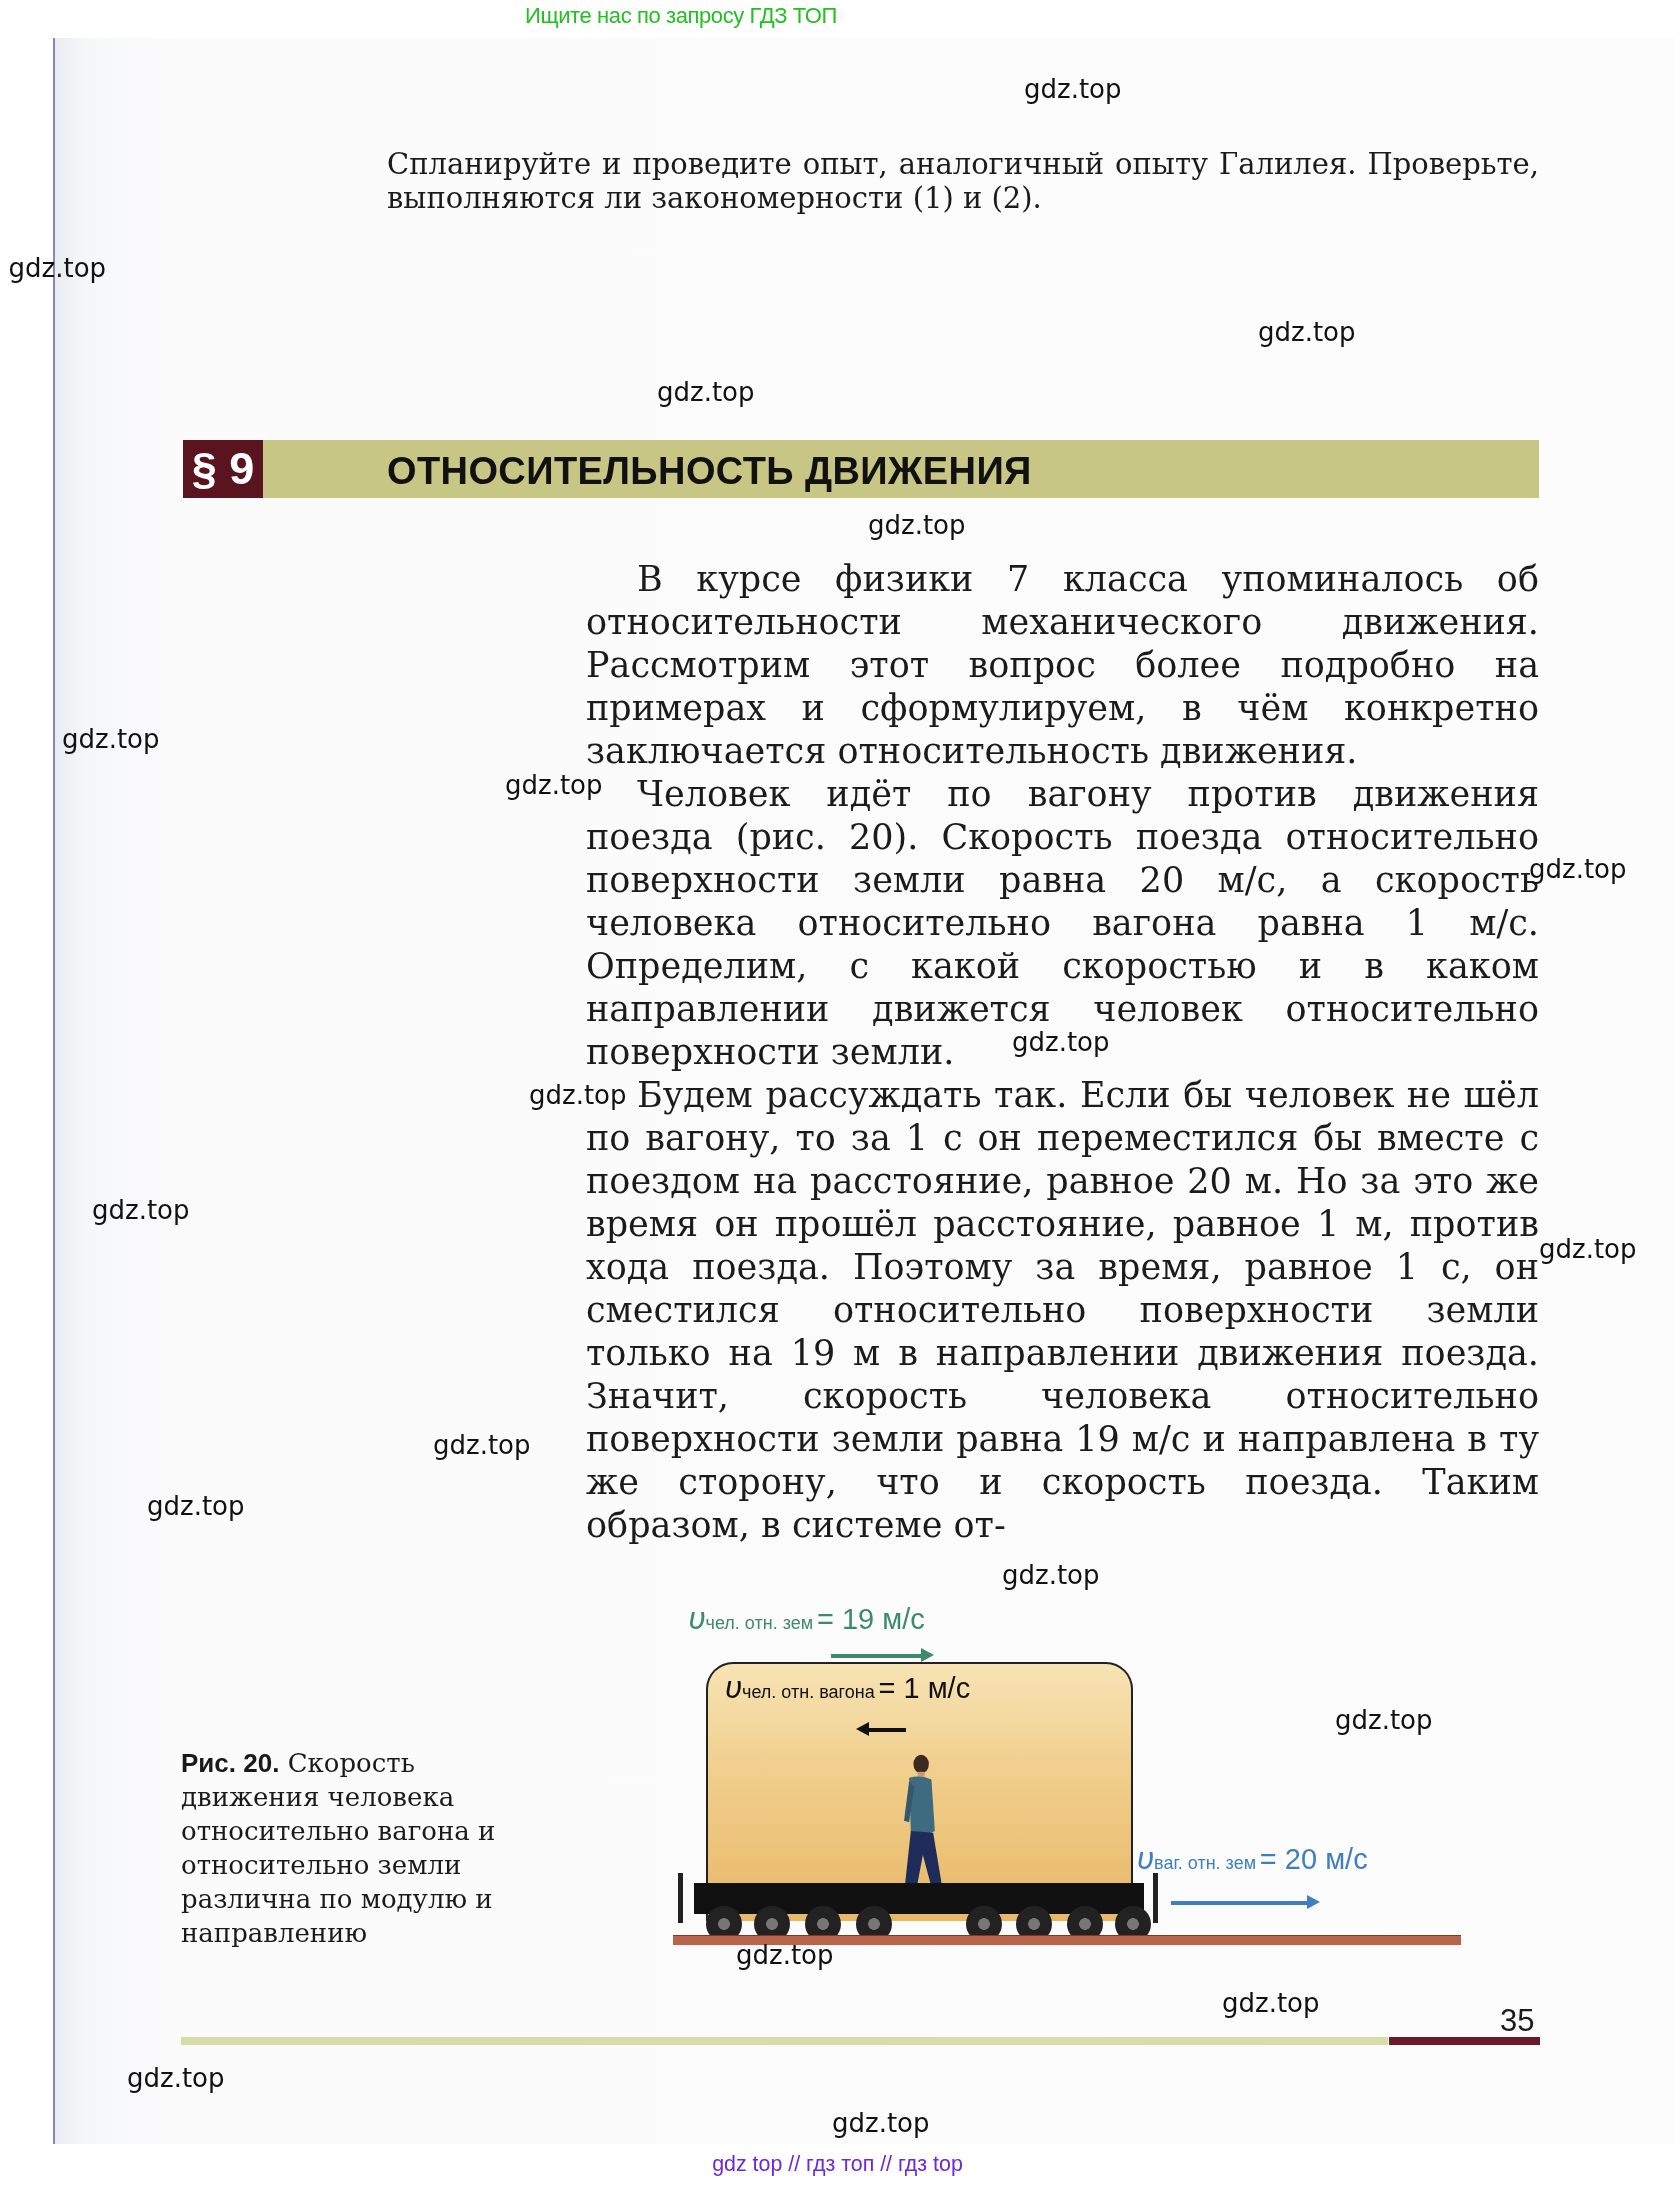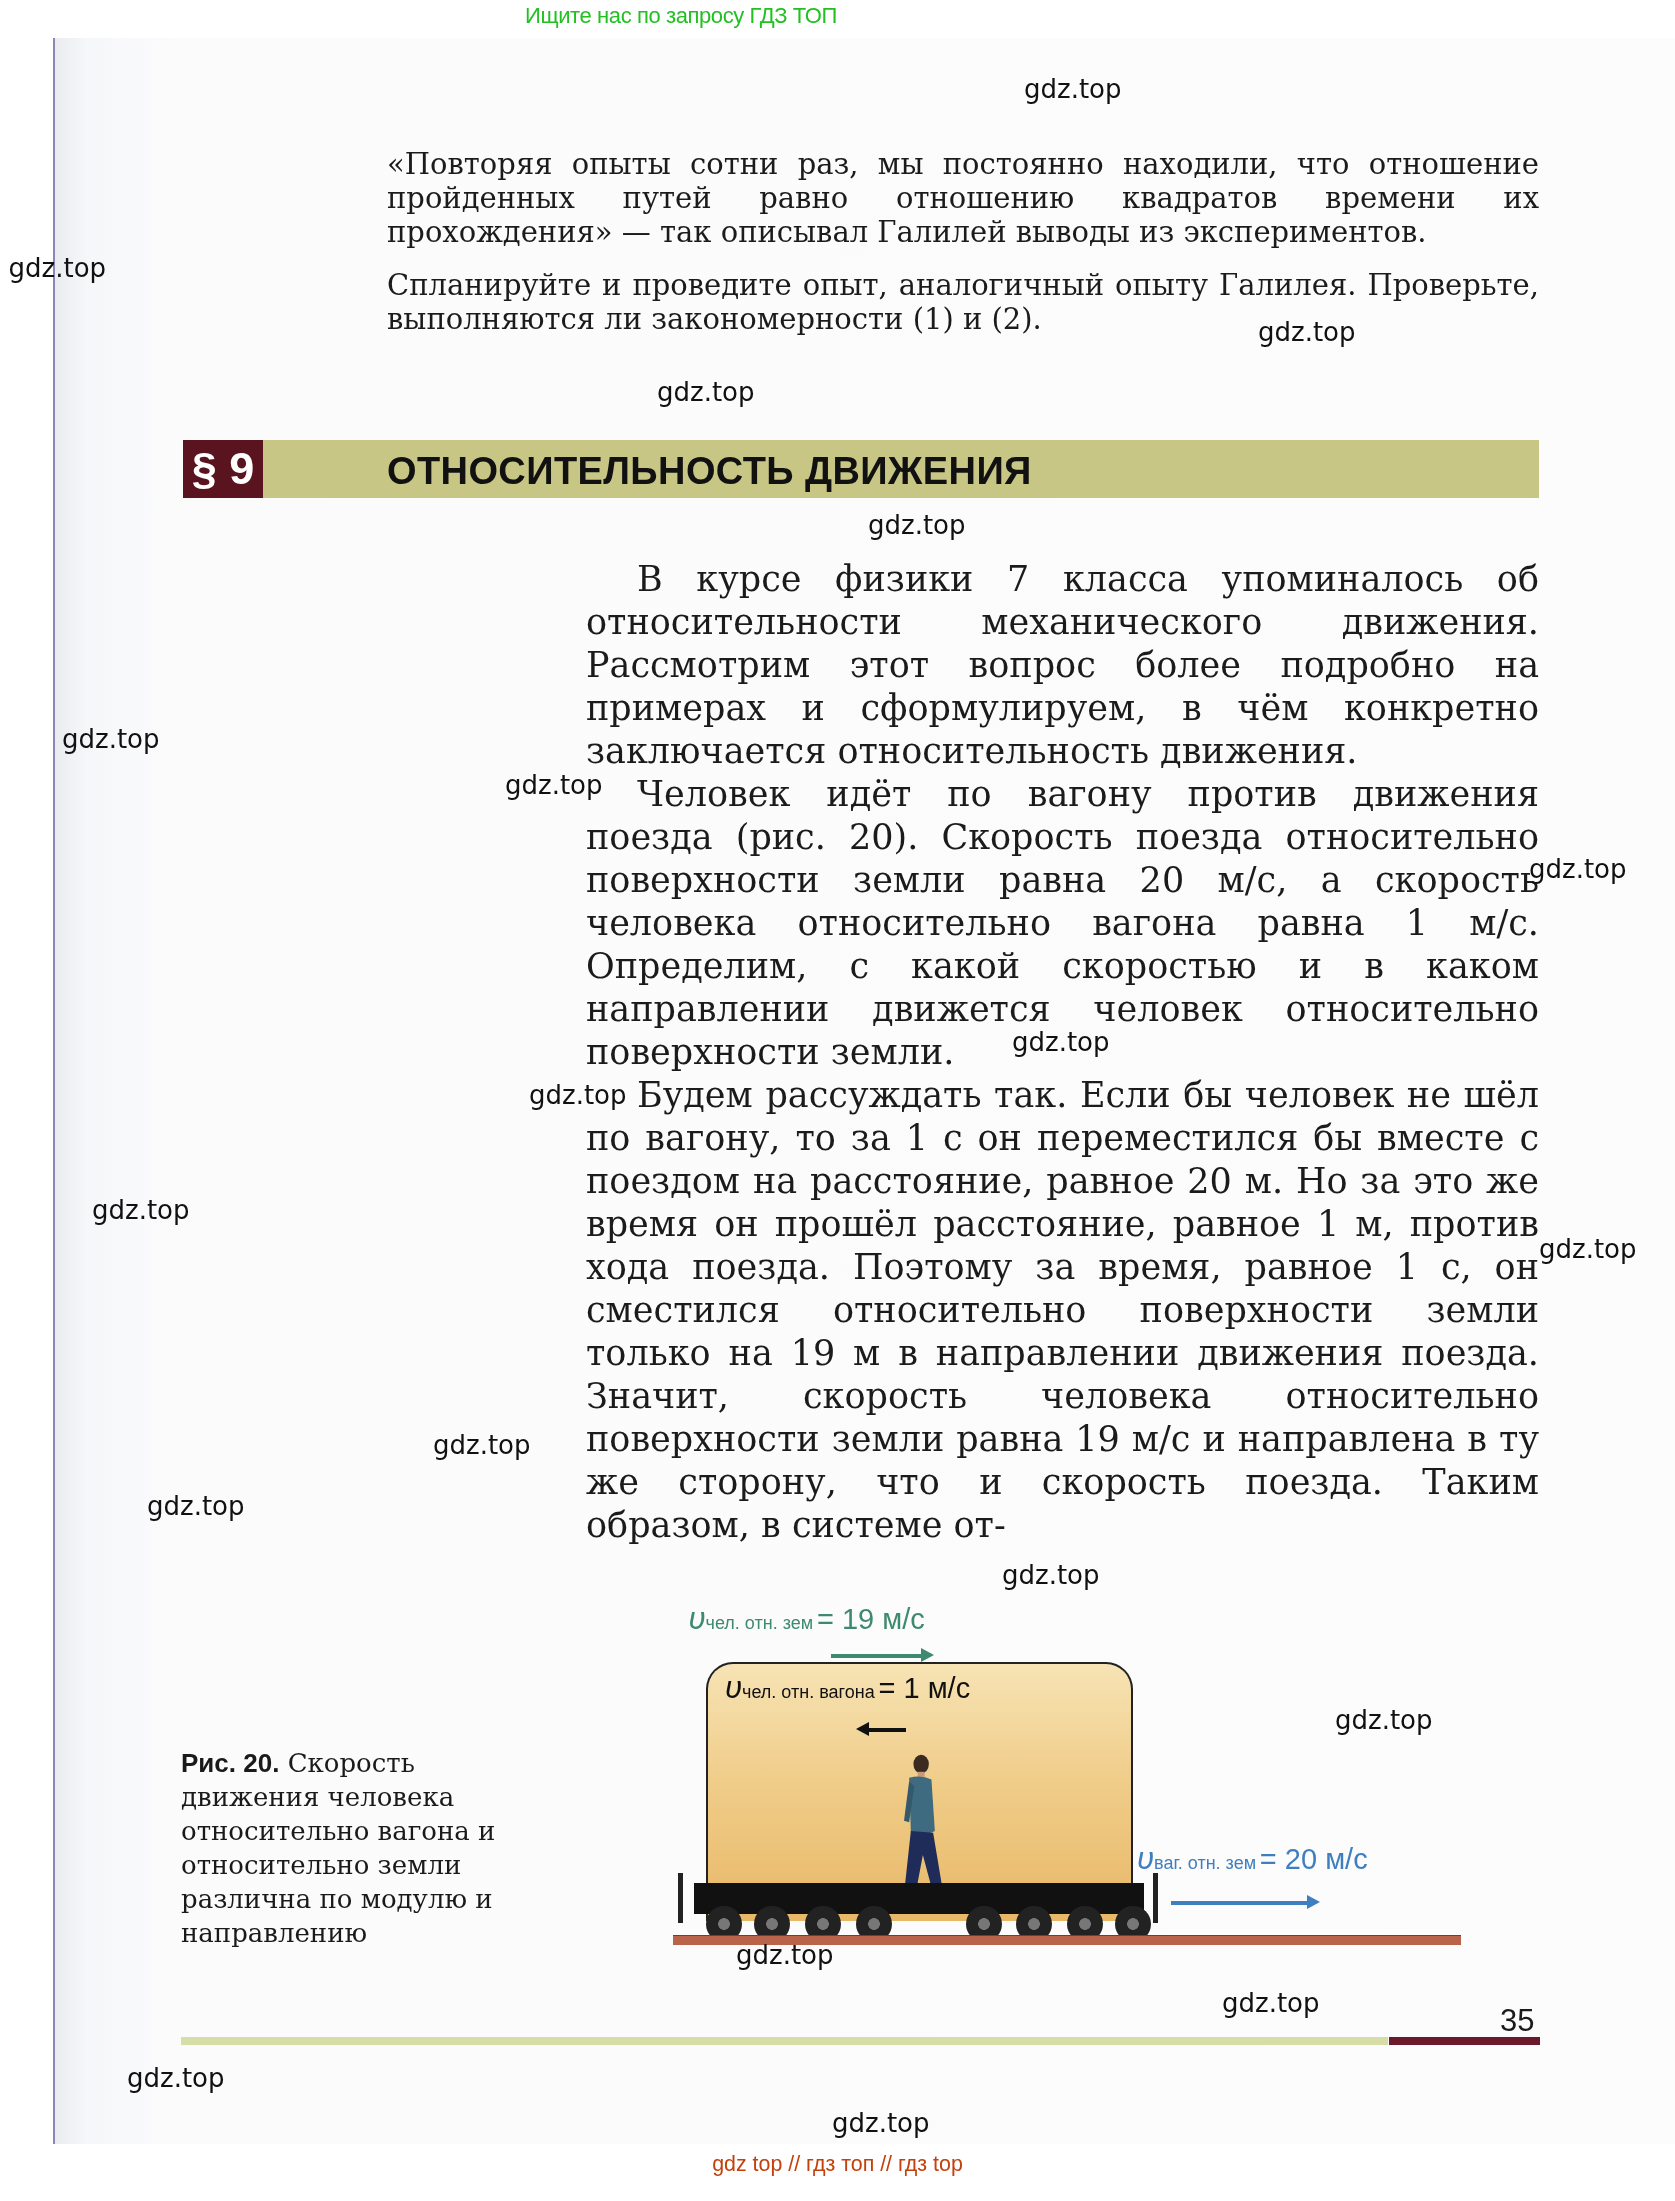--- a/index.html
+++ b/index.html
@@ -31,32 +31,31 @@
   .v-blue { color:#3f7fbf; }
   .arrow { position:absolute; height:4.3px; }
   .arrow::after { content:""; position:absolute; right:-12px; top:-6px; border-left:13.7px solid currentColor; border-top:7.7px solid transparent; border-bottom:7.7px solid transparent; }
   .arrow.left::after { right:auto; left:-12px; border-left:none; border-right:13.7px solid currentColor; }
   .person { position:absolute; left:224px; top:168px; width:60px; height:163px; }
   .caption { position:absolute; left:181px; top:1746px; width:360px; font-size:26px; line-height:34px; color:#1a1a1a; }
   .caption .cap-label { font-family:"Liberation Sans", sans-serif; font-weight:bold; }
   .bottom-rule { position:absolute; left:181px; top:2037px; width:1207px; height:7.7px; background:#d7dda6; }
   .bottom-rule-accent { position:absolute; left:1389px; top:2037px; width:151px; height:7.7px; background:#6a1a2a; }
   .page-num { position:absolute; left:1500px; top:2003px; font-family:"Liberation Sans", sans-serif; font-weight:normal; font-size:31px; color:#1a1a1a; }
-  .footer-links { position:absolute; top:2152px; left:0; width:1675px; text-align:center; font-family:"Liberation Sans", sans-serif; font-size:21.4px; color:#c2410c; }
+  .footer-links { position:absolute; top:2152px; left:0; width:1675px; text-align:center; font-family:"Liberation Sans", sans-serif; font-size:21.4px; color:#6d28d9; }
 </style>
 </head>
 <body>
 
 <div class="page"></div>
 <div class="spine-line"></div>
 
 <div class="top-banner">Ищите нас по запросу ГДЗ ТОП</div>
 
 <div class="quote">
-  <p>«Повторяя опыты сотни раз, мы постоянно находили, что отношение пройденных путей равно отношению квадратов времени их прохождения» — так описывал Галилей выводы из экспериментов.</p>
   <p>Спланируйте и проведите опыт, аналогичный опыту Галилея. Проверьте, выполняются ли закономерности (1) и (2).</p>
 </div>
 
 <div class="section-header">
   <div class="section-num">§ 9</div>
   <div class="section-title">ОТНОСИТЕЛЬНОСТЬ ДВИЖЕНИЯ</div>
 </div>
 
 <div class="body-text">
   <p>В курсе физики 7 класса упоминалось об относительности механического движения. Рассмотрим этот вопрос более подробно на примерах и сформулируем, в чём конкретно заключается относительность движения.</p>

